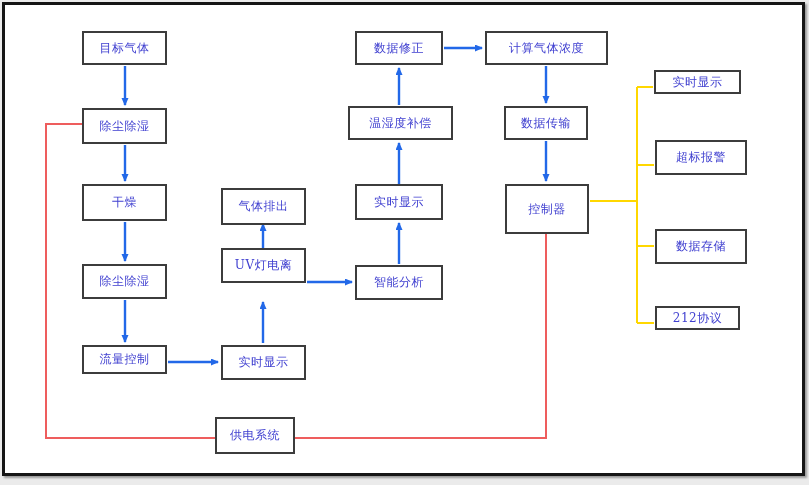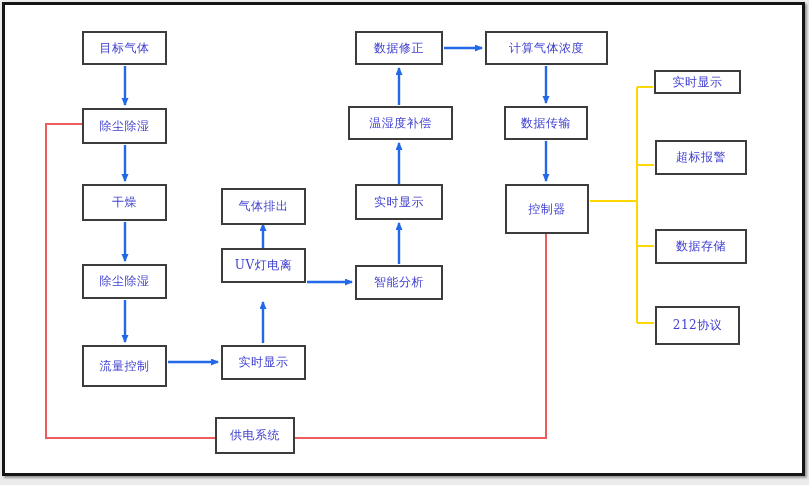--- a/index.html
+++ b/index.html
@@ -67,28 +67,28 @@
   <line class="arrow" marker-end="url(#arw)" x1="399" y1="105" x2="399" y2="68"></line>
   <line class="arrow" marker-end="url(#arw)" x1="444" y1="48" x2="482" y2="48"></line>
   <line class="arrow" marker-end="url(#arw)" x1="546" y1="66" x2="546" y2="103"></line>
   <line class="arrow" marker-end="url(#arw)" x1="546" y1="141" x2="546" y2="181"></line>
 </svg>
 
 <div class="node" style="left:82px;top:31px;width:85px;height:34px">目标气体</div>
 <div class="node" style="left:82px;top:108px;width:85px;height:36px">除尘除湿</div>
 <div class="node" style="left:82px;top:184px;width:85px;height:37px">干燥</div>
 <div class="node" style="left:82px;top:264px;width:85px;height:35px">除尘除湿</div>
-<div class="node" style="left:82px;top:345px;width:85px;height:42px">流量控制</div>
+<div class="node" style="left:82px;top:345px;width:85px;height:29px">流量控制</div>
 <div class="node" style="left:221px;top:188px;width:85px;height:37px">气体排出</div>
 <div class="node" style="left:221px;top:248px;width:85px;height:35px">UV灯电离</div>
 <div class="node" style="left:221px;top:345px;width:85px;height:35px">实时显示</div>
 <div class="node" style="left:355px;top:31px;width:88px;height:34px">数据修正</div>
 <div class="node" style="left:348px;top:106px;width:105px;height:34px">温湿度补偿</div>
 <div class="node" style="left:355px;top:184px;width:88px;height:36px">实时显示</div>
 <div class="node" style="left:355px;top:265px;width:88px;height:35px">智能分析</div>
 <div class="node" style="left:485px;top:31px;width:123px;height:34px">计算气体浓度</div>
 <div class="node" style="left:504px;top:106px;width:84px;height:34px">数据传输</div>
 <div class="node" style="left:505px;top:184px;width:84px;height:50px">控制器</div>
 <div class="node" style="left:654px;top:70px;width:87px;height:24px">实时显示</div>
 <div class="node" style="left:655px;top:140px;width:92px;height:35px">超标报警</div>
 <div class="node" style="left:655px;top:229px;width:92px;height:35px">数据存储</div>
-<div class="node" style="left:655px;top:306px;width:85px;height:39px">212协议</div>
+<div class="node" style="left:655px;top:306px;width:85px;height:24px">212协议</div>
 <div class="node" style="left:215px;top:417px;width:80px;height:37px">供电系统</div>
 
 </body></html>

